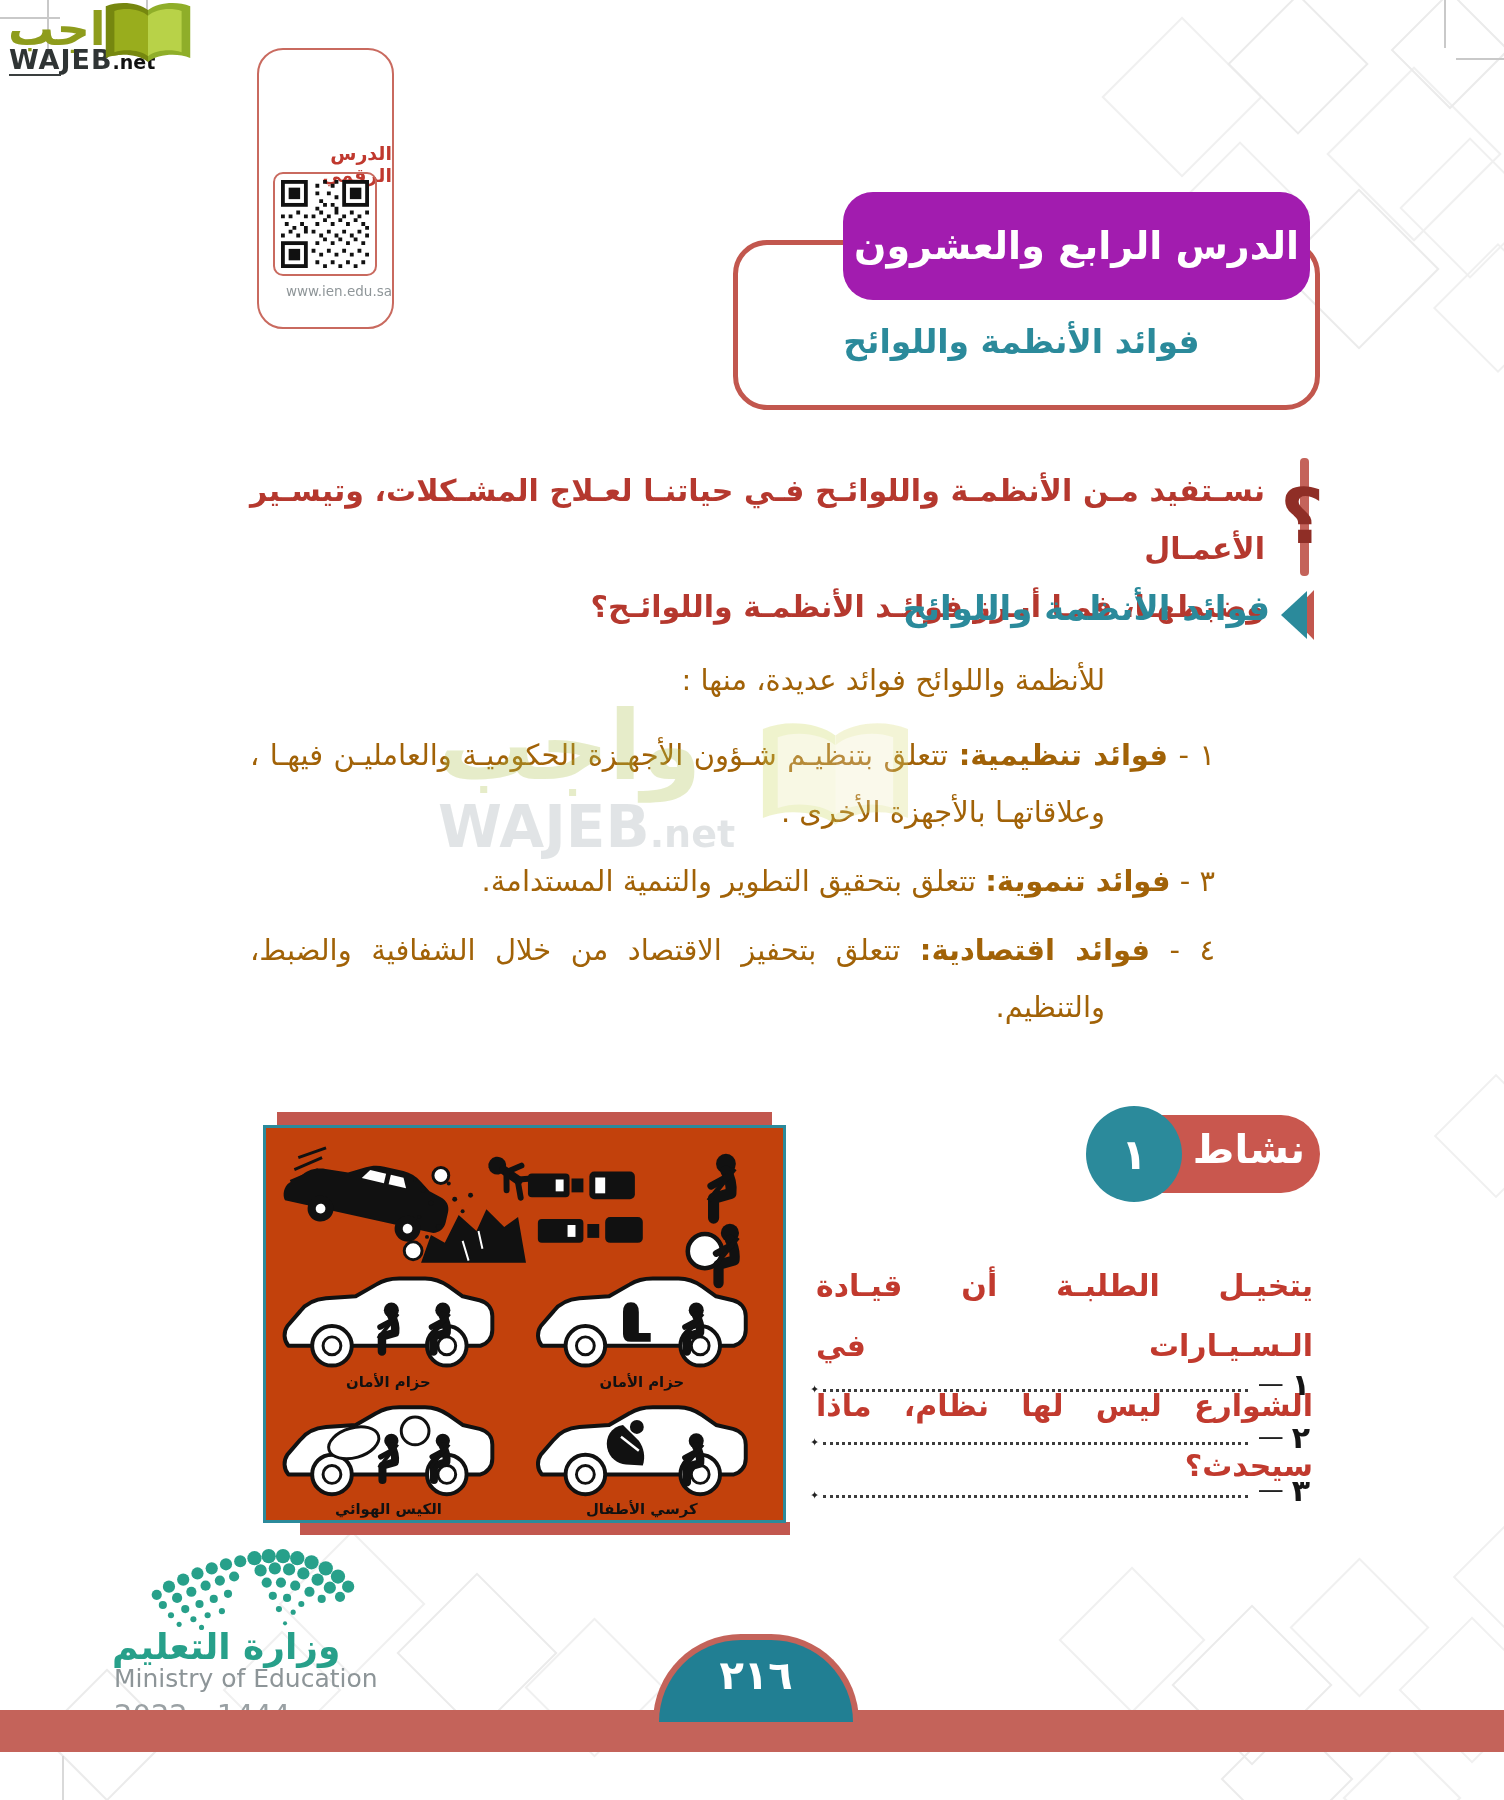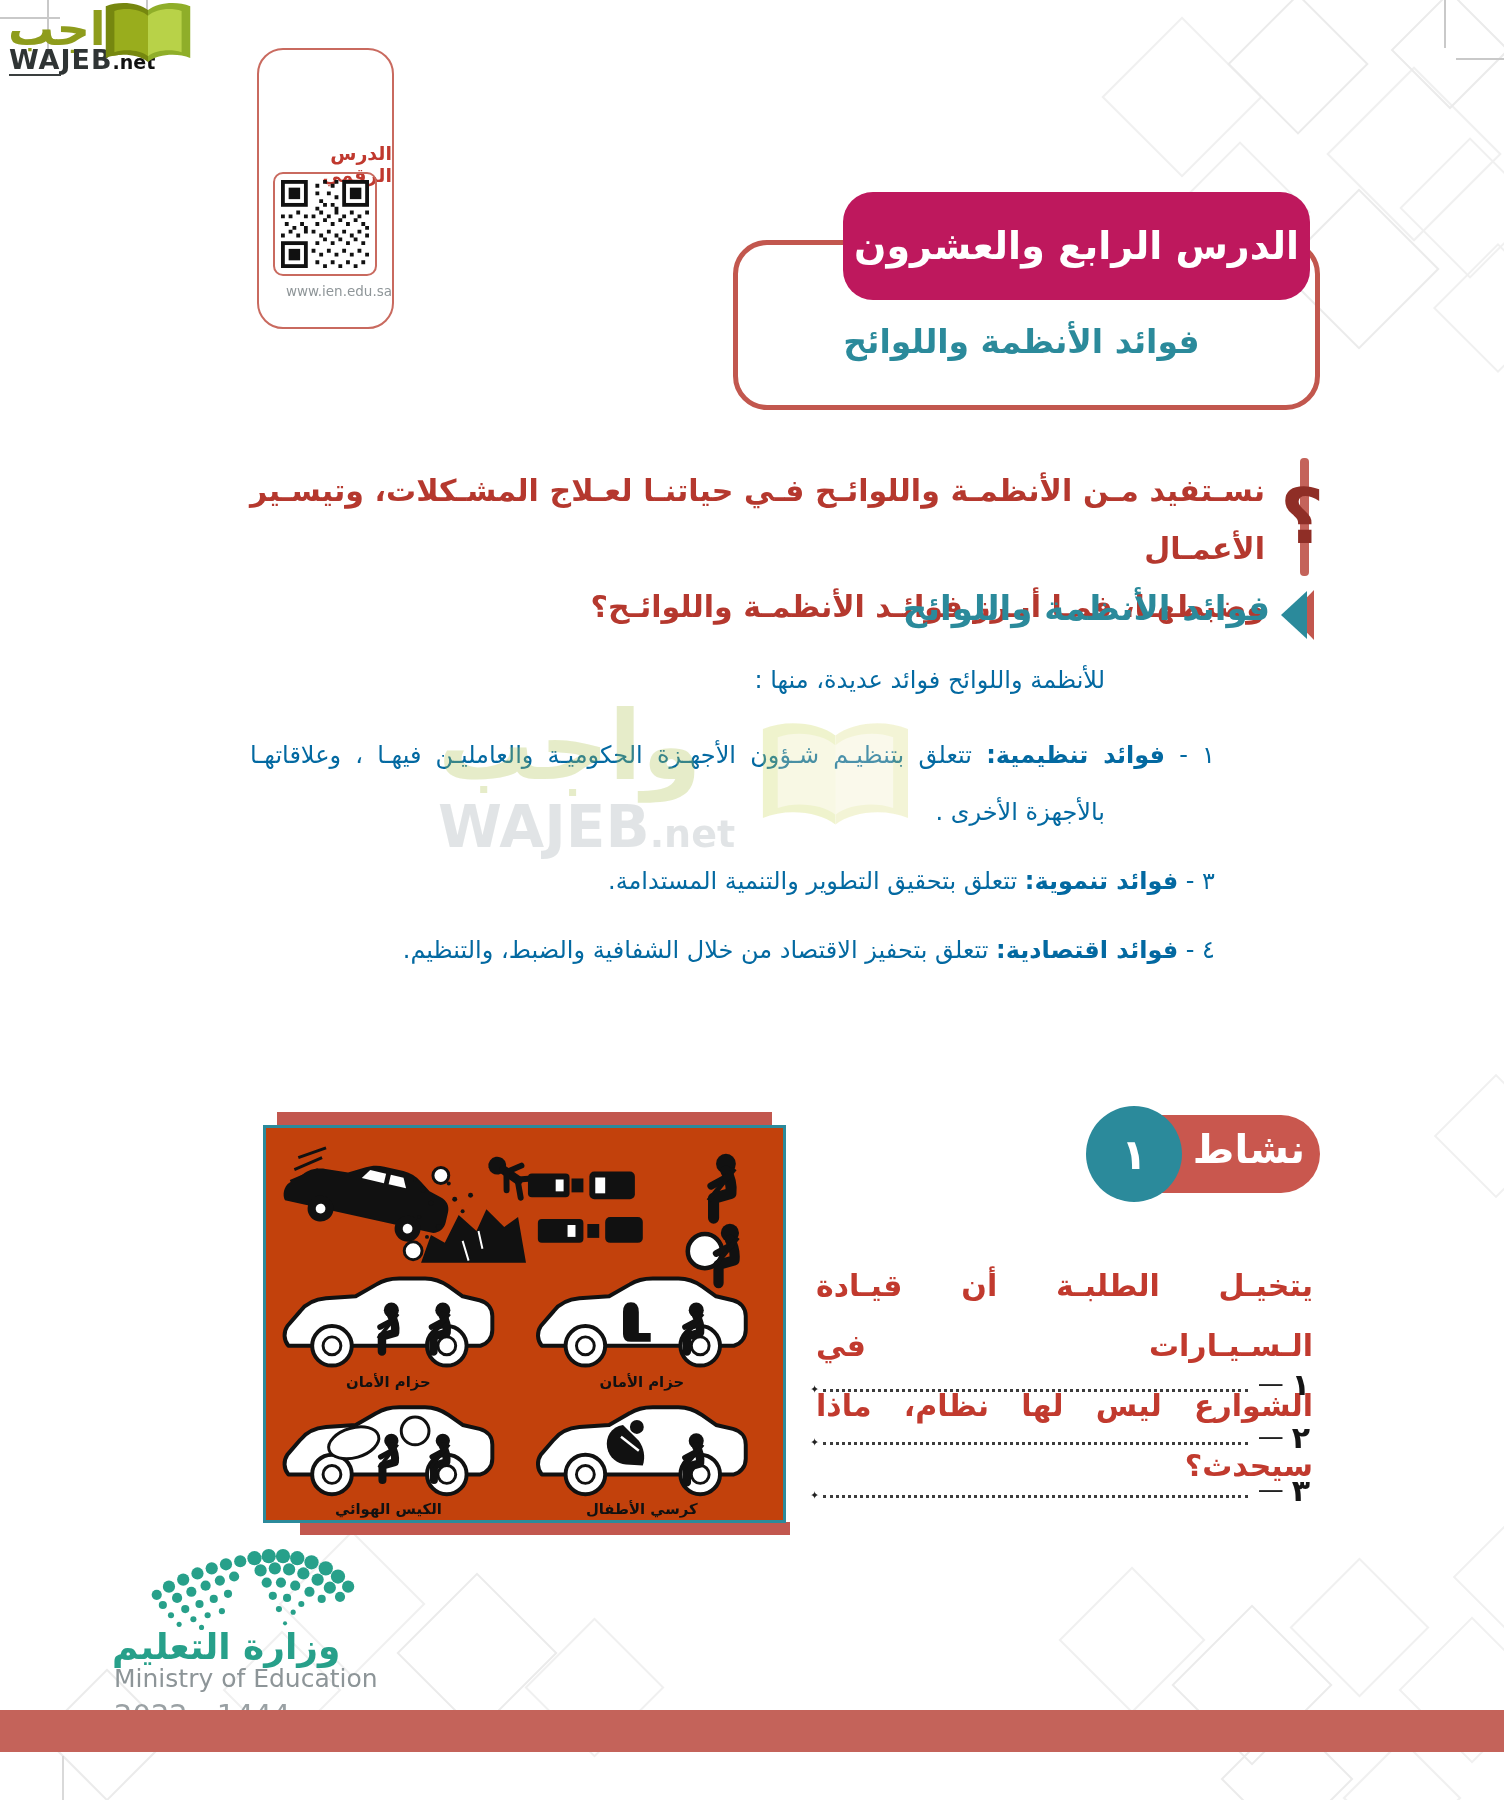--- a/index.html
+++ b/index.html
@@ -20,41 +20,41 @@
   .qr-panel{position:absolute;left:257px;top:48px;width:133px;height:277px;background:#fff;
             border:2px solid #c96a5f;border-radius:26px;z-index:2;}
   .qr-title{position:absolute;left:0;top:92px;width:100%;text-align:right;color:#c0392f;
             font-weight:bold;font-size:19px;direction:rtl;}
   .qr-frame{position:absolute;left:14px;top:122px;width:100px;height:100px;border:2px solid #c96a5f;
             border-radius:10px;display:flex;align-items:center;justify-content:center;}
   .qr-url{position:absolute;left:0;top:233px;width:100%;text-align:right;color:#8f9699;font-size:13.5px;}
   
   .red-box{position:absolute;left:733px;top:240px;width:577px;height:160px;
            border:5px solid #c2574e;border-radius:34px;z-index:2;}
-  .banner{position:absolute;left:843px;top:192px;width:467px;height:108px;background:#be185d;
+  .banner{position:absolute;left:843px;top:192px;width:467px;height:108px;background:#a21caf;
           border-radius:30px;z-index:3;display:flex;align-items:center;justify-content:center;}
   .banner span{color:#fff;font-size:38px;font-weight:bold;direction:rtl;}
   .subtitle{position:absolute;left:733px;top:322px;width:577px;text-align:center;color:#2b8a9b;
             font-size:33px;font-weight:bold;direction:rtl;z-index:3;}
   
   .intro{position:absolute;right:239px;top:462px;width:1015px;direction:rtl;color:#b5382e;
          font-size:30px;font-weight:bold;line-height:58px;z-index:2;}
   .intro .l1{text-align:justify;text-align-last:justify;}
   .intro .l2{text-align:right;}
   .qmark-bar{position:absolute;left:1300px;top:458px;width:9px;height:118px;background:#c4635a;
              border-radius:4px;z-index:2;}
   .qmark{position:absolute;left:1262px;top:462px;width:80px;text-align:center;color:#8f2e26;
          font-size:76px;font-weight:bold;z-index:3;line-height:110px;}
   
   .sec-head{position:absolute;right:234px;top:588px;direction:rtl;color:#2b8a9b;
             font-size:34px;font-weight:bold;z-index:2;}
   .chevron{position:absolute;left:1276px;top:588px;z-index:2;}
   
-  .body-block{position:absolute;right:289px;top:652px;width:965px;direction:rtl;color:#0369a1;
-              font-size:24px;line-height:57px;z-index:2;}
+  .body-block{position:absolute;right:289px;top:652px;width:965px;direction:rtl;color:#a16207;
+              font-size:29px;line-height:57px;z-index:2;}
   .lead{padding-right:110px;margin-bottom:18px;text-align:right;}
   .item{padding-right:110px;text-indent:-110px;text-align:justify;margin-bottom:12px;}
   .item b{font-weight:bold;}
   
   .watermark{position:absolute;left:438px;top:682px;width:480px;display:flex;align-items:center;
              gap:18px;opacity:0.30;z-index:5;pointer-events:none;}
   .wm-col{display:flex;flex-direction:column;align-items:flex-start;}
   .wm-ar{font-size:96px;font-weight:bold;color:#aec24f;line-height:100px;}
   .wm-en{font-size:58px;font-weight:bold;color:#9fa9ad;line-height:62px;}
   .wm-en .suf{font-size:38px;}
@@ -411,14 +411,17 @@
       <circle cx="150" cy="55" r="3"></circle>
     <circle cx="128" cy="60" r="3"></circle>
       <circle cx="142" cy="63" r="2.5"></circle>
       <circle cx="134" cy="74" r="2"></circle>
   </svg>
   <div class="moe-ar">وزارة التعليم</div>
   <div class="moe-en">Ministry of Education</div>
   <div class="moe-years">2022 - 1444</div>
 
   <div class="footer-bar"></div>
+  <div class="page-dome">
+    <span>٢١٦</span>
+  </div>
 
 </div>
 
 </body></html>

